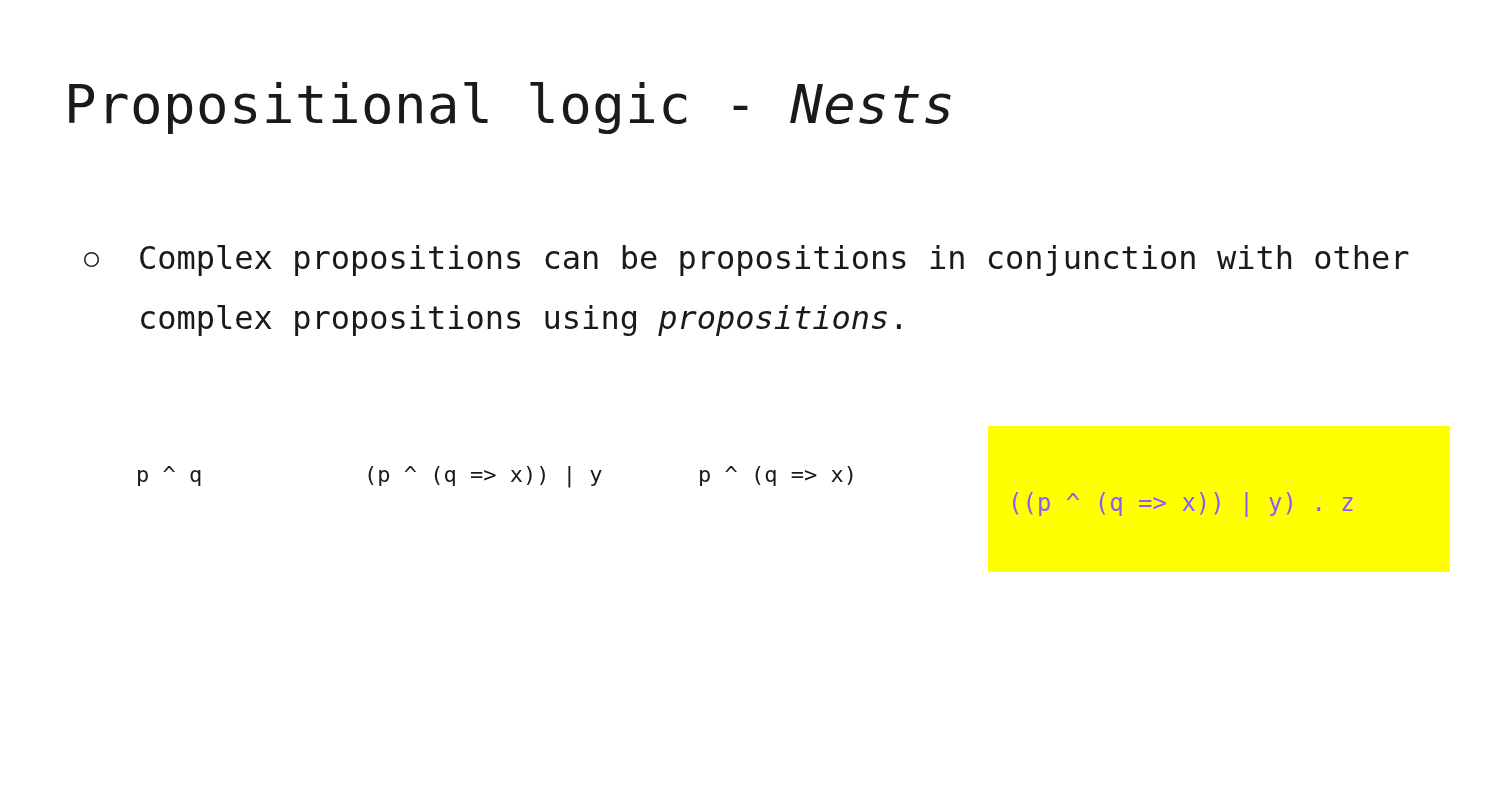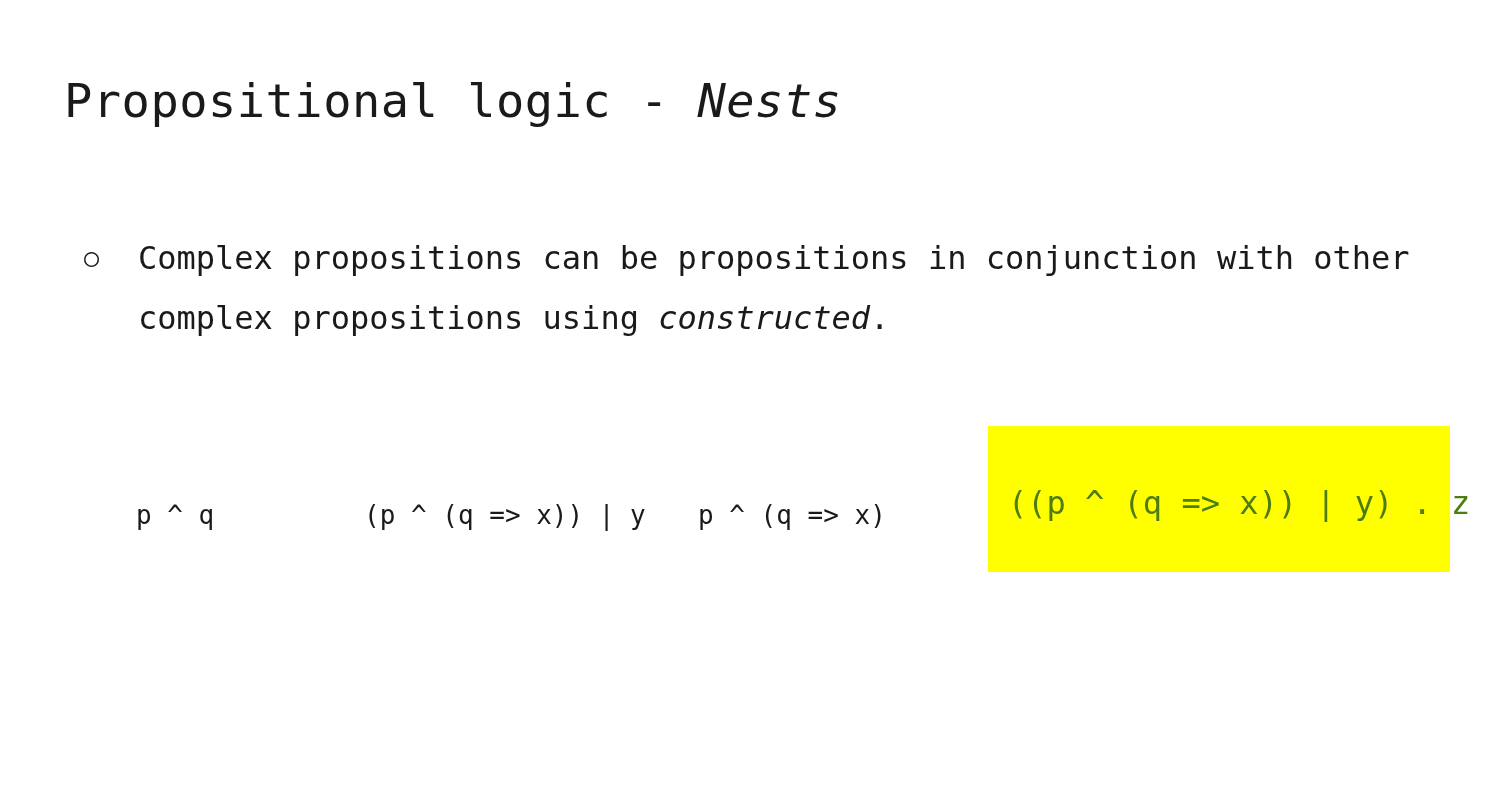--- a/index.html
+++ b/index.html
@@ -21,21 +21,21 @@
     width: 1500px;
     height: 790px;
     background: #ffffff;
   }
 
   
   .slide-title {
     position: absolute;
     left: 64px;
     top: 74px;
-    font-size: 47px;
+    font-size: 54px;
     line-height: 1.15;
     letter-spacing: 0.5px;
     font-weight: 400;
     color: #1a1a1a;
     white-space: pre;
   }
   .slide-title .ital {
     font-style: italic;
   }
   .slide-title .dash {
@@ -71,26 +71,26 @@
     letter-spacing: 0px;
   }
   .bullet-text .ital {
     font-style: italic;
   }
 
   
   .formula-row {
     position: absolute;
     left: 136px;
-    top: 488px;
+    top: 448px;
     height: 54px;
     display: flex;
     align-items: center;
     white-space: pre;
-    font-size: 26px;
+    font-size: 22px;
     line-height: 54px;
     color: #1a1a1a;
   }
   .formula {
     white-space: pre;
     display: inline-block;
   }
   .formula.f1 { width: 228px; }
   .formula.f2 { width: 290px; }
   .formula.f3 { width: 334px; }
@@ -103,36 +103,36 @@
     width: 462px;
     height: 146px;
     background: #ffff00;
   }
   .highlight-text {
     position: absolute;
     left: 1008px;
     top: 476px;
     height: 54px;
     line-height: 54px;
-    font-size: 32px;
+    font-size: 24px;
     white-space: pre;
-    color: #4d7c0f;
+    color: #8b5cf6;
   }
 </style>
 </head>
 <body>
 
 <div class="slide">
 
   <div class="slide-title"><span>Propositional logic </span><span class="dash">- </span><span class="ital">Nests</span></div>
 
   <div class="bullet-block">
     <div class="bullet-row">
       <div class="bullet-marker">○</div>
-      <div class="bullet-text"><span>Complex propositions can be propositions in conjunction with other complex propositions using </span><span class="ital">constructed</span><span>.</span></div>
+      <div class="bullet-text"><span>Complex propositions can be propositions in conjunction with other complex propositions using </span><span class="ital">propositions</span><span>.</span></div>
     </div>
   </div>
 
   <div class="highlight-box"></div>
 
   <div class="formula-row">
     <span class="formula f1">p ^ q</span>
     <span class="formula f3">(p ^ (q =&gt; x)) | y</span>
     <span class="formula f2">p ^ (q =&gt; x)</span>
   </div>

